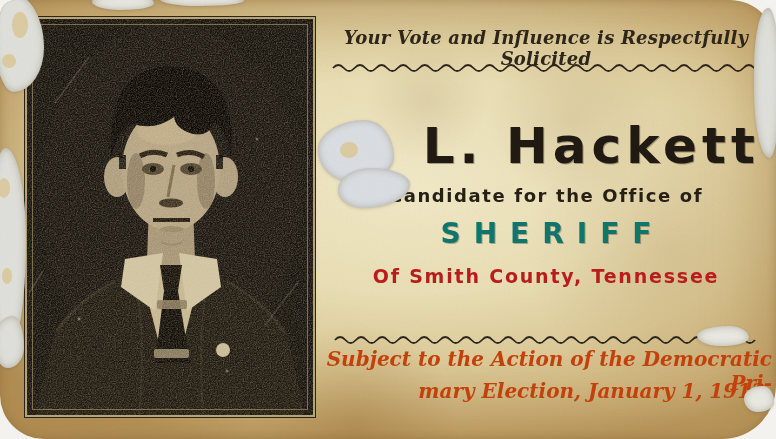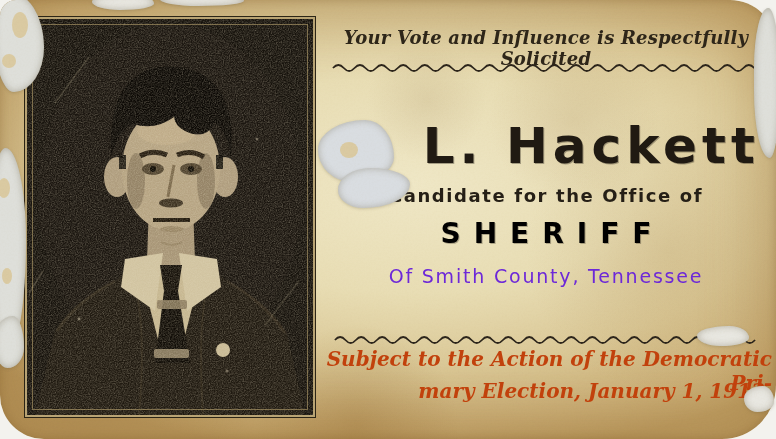--- a/index.html
+++ b/index.html
@@ -37,24 +37,24 @@
   .rcol{position:absolute;left:320px;width:452px;text-align:center;color:#28211a;}
   .slogan{top:27px;font:bold italic 18px "DejaVu Serif",serif;color:#2e2619;letter-spacing:.2px;}
   .wave{position:absolute;height:10px;}
   .wave svg{display:block;width:100%;height:100%;}
   .wave1{left:331px;top:62px;width:436px;}
   .wave2{left:333px;top:334px;width:424px;}
   .name{top:117px;font-weight:bold;font-size:50px;letter-spacing:5px;color:#201a12;
         text-shadow:1px 1px 0 rgba(32,26,18,.35);}
   .name span,.office span{margin-right:-5px;}
   .cand{top:185px;font-weight:bold;font-size:18px;letter-spacing:1.6px;color:#251f16;}
-  .office{top:217px;font-weight:bold;font-size:28px;letter-spacing:13px;color:#000000;
+  .office{top:217px;font-weight:bold;font-size:28px;letter-spacing:13px;color:#0f766e;
         text-shadow:1px 1px 0 rgba(32,26,18,.3);}
   .office span{margin-right:-13px;}
-  .county{top:265px;font-weight:normal;font-size:19px;letter-spacing:1.8px;color:#6d28d9;}
+  .county{top:265px;font-weight:bold;font-size:19px;letter-spacing:1.8px;color:#b91c1c;}
   .foot{font:bold italic 20px "DejaVu Serif",serif;color:#c2410c;text-align:right;}
   .foot1{top:347px;}
   .foot2{top:379px;}
 
   .grain{position:absolute;inset:0;pointer-events:none;mix-blend-mode:multiply;opacity:.5;
          border-radius:14px 46px 54px 44px;overflow:hidden;}
   .grain svg{display:block;width:100%;height:100%;}
 </style>
 </head>
 <body>

